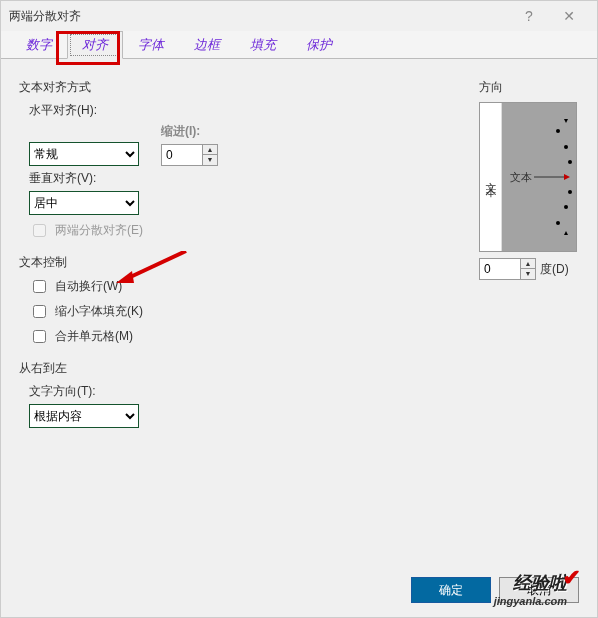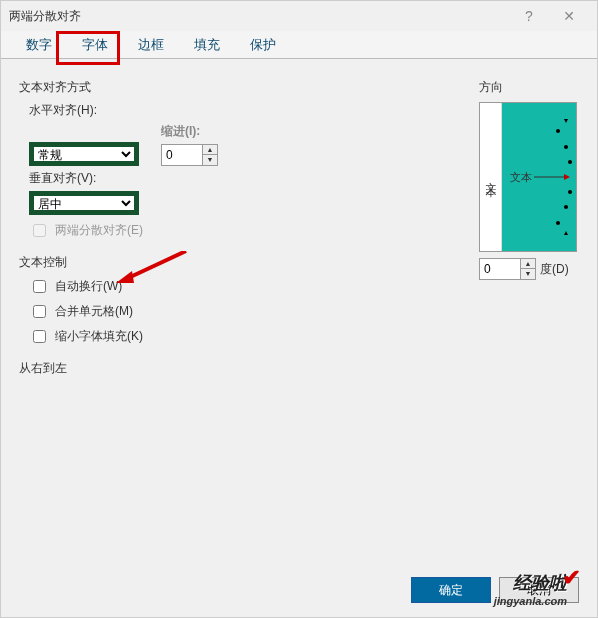--- a/index.html
+++ b/index.html
@@ -2,40 +2,40 @@
 <html><head>
 <meta charset="utf-8">
 <style>
   * { box-sizing: border-box; font-family: "Microsoft YaHei", "Segoe UI", sans-serif; }
   body { margin: 0; background: #888; }
   .window { width: 598px; height: 618px; background: #f0f0f0; border: 1px solid #ccc; position: relative; }
   .titlebar { height: 30px; display: flex; align-items: center; padding: 0 8px; font-size: 12px; color: #333; }
   .titlebar-spacer { flex: 1; }
   .titlebar-btn { width: 40px; text-align: center; color: #888; font-size: 14px; }
   .tabs { display: flex; border-bottom: 1px solid #bbb; padding-left: 10px; background: #f4f4f4; height: 28px; align-items: flex-end; }
-  .tab { padding: 4px 14px; font-size: 13px; color: #0c4a6e; cursor: pointer; border: 1px solid transparent; position: relative; top: 1px; }
+  .tab { padding: 4px 14px; font-size: 13px; color: #6d28d9; cursor: pointer; border: 1px solid transparent; position: relative; top: 1px; font-style: italic; }
   .tab.active { background: #f0f0f0; border: 1px solid #bbb; border-bottom: 1px solid #f0f0f0; outline: 1px dotted #888; outline-offset: -4px; }
   .tab-highlight { position: absolute; top: 30px; left: 55px; width: 64px; height: 34px; border: 3px solid #d40000; pointer-events: none; }
   .panel { padding: 14px 18px 10px 18px; font-size: 12px; color: #333; }
   .row { display: flex; }
   .left-col { flex: 1; }
   .right-col { width: 100px; margin-left: 10px; }
   .group-label { margin: 6px 0 6px 0; color: #333; }
   .sub { margin-left: 10px; margin-bottom: 4px; }
   .sub-label { margin-bottom: 4px; }
-  select.combo { width: 110px; height: 24px; border: 5px solid #14532d; background: #fff; font-size: 12px; }
+  select.combo { width: 110px; height: 24px; border: 1px solid #14532d; background: #fff; font-size: 12px; }
   .spinner { display: inline-flex; align-items: center; }
   .spinner input { width: 42px; height: 22px; border: 1px solid #999; text-align: left; padding: 0 4px; font-size: 12px; }
   .spinner .spin-btns { display: flex; flex-direction: column; border: 1px solid #999; border-left: none; }
   .spinner .spin-btns div { width: 14px; height: 10px; font-size: 7px; line-height: 10px; text-align: center; background: #eee; cursor: pointer; }
   .spinner .spin-btns div:first-child { border-bottom: 1px solid #999; }
   .ck { display: flex; align-items: center; gap: 6px; margin: 6px 0 6px 10px; }
   .ck input[type=checkbox] { width: 13px; height: 13px; }
   .ck.disabled { color: #999; }
-  .orient-box { width: 98px; height: 150px; border: 1px solid #999; background: #14b8a6; margin-top: 4px; display: flex; }
+  .orient-box { width: 98px; height: 150px; border: 1px solid #999; background: #a3a3a3; margin-top: 4px; display: flex; }
   .orient-left { width: 22px; background: #fff; border-right: 1px solid #ddd; display: flex; align-items: center; justify-content: center; }
   .orient-left span { writing-mode: vertical-rl; font-size: 11px; letter-spacing: 4px; }
   .orient-right { flex: 1; position: relative; }
   .orient-right svg { position: absolute; top:0; left:0; }
   .degree-row { display: flex; align-items: center; gap: 4px; margin-top: 6px; }
   .arrow { position: absolute; top: 250px; left: 115px; pointer-events: none; }
   .buttons-row { position: absolute; bottom: 14px; right: 18px; display: flex; gap: 8px; }
   .btn { width: 80px; height: 26px; border: 1px solid #888; background: #e6e6e6; font-size: 12px; text-align: center; line-height: 24px; }
   .btn.primary { background: #0369a1; border-color: #155a9f; color: #fff; margin-left: 43px; }
   .watermark { position: absolute; bottom: 10px; right: 30px; pointer-events: none; font-family: Arial, sans-serif; }
@@ -49,20 +49,21 @@
 <div class="window">
   <div class="titlebar">
     <span>两端分散对齐</span>
     <div class="titlebar-spacer"></div>
     <div class="titlebar-btn">?</div>
     <div class="titlebar-btn">✕</div>
   </div>
 
   <div class="tabs">
     <div class="tab">数字</div>
+    <div class="tab active">对齐</div>
     <div class="tab">字体</div>
     <div class="tab">边框</div>
     <div class="tab">填充</div>
     <div class="tab">保护</div>
   </div>
   <div class="tab-highlight"></div>
 
   <div class="panel">
     <div class="row">
       <div class="left-col">
@@ -96,28 +97,34 @@
           <span>两端分散对齐(E)</span>
         </div>
 
         <div class="group-label" style="margin-top:14px;">文本控制</div>
         <div class="ck">
           <input type="checkbox" style="">
           <span>自动换行(W)</span>
         </div>
         <div class="ck">
           <input type="checkbox" style="">
-          <span>合并单元格(M)</span>
+          <span>缩小字体填充(K)</span>
         </div>
         <div class="ck">
           <input type="checkbox" style="">
-          <span>缩小字体填充(K)</span>
+          <span>合并单元格(M)</span>
         </div>
 
         <div class="group-label" style="margin-top:14px;">从右到左</div>
+        <div class="sub">
+          <div class="sub-label">文字方向(T):</div>
+          <select class="combo">
+            <option>根据内容</option>
+          </select>
+        </div>
       </div>
 
       <div class="right-col">
         <div class="group-label">方向</div>
         <div class="orient-box">
           <div class="orient-left">
             <span>文本</span>
           </div>
           <div class="orient-right">
             <svg width="74" height="148">

